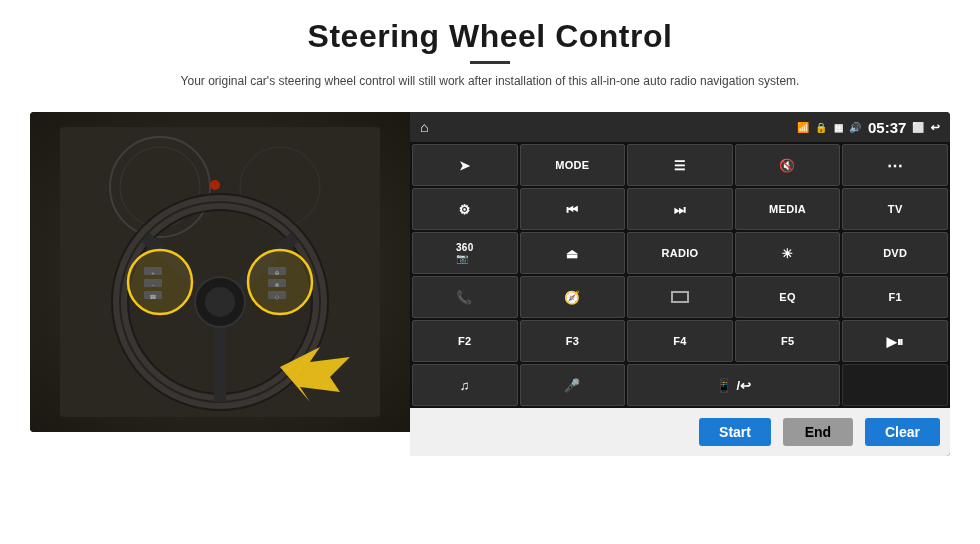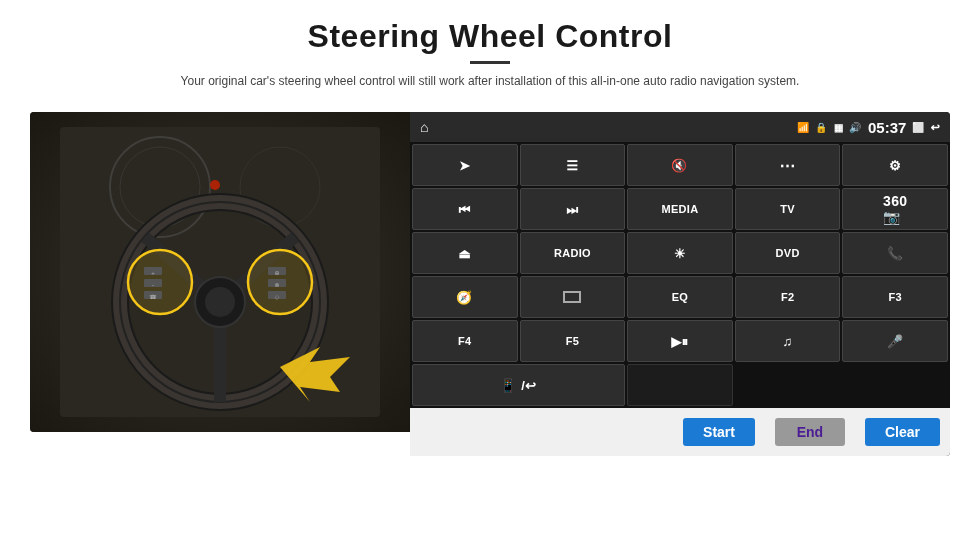--- a/index.html
+++ b/index.html
@@ -147,42 +147,42 @@
       letter-spacing: 0.3px;
     }
 
     
     .action-bar {
       display: flex;
       justify-content: flex-end;
       align-items: center;
       padding: 24px 10px;
       background: #f0f0f0;
-      gap: 20px;
+      gap: 12px;
       height: 46px;
     }
 
     .action-btn {
       padding: 6px 20px;
       border: none;
       border-radius: 3px;
       font-size: 14px;
       font-weight: bold;
       cursor: pointer;
       min-width: 70px;
     }
 
     .btn-start {
       background: #1a7ad4;
       color: white;
     }
 
     .btn-end {
       background: #999;
-      color: #4c1d95;
+      color: #000000;
     }
 
     .btn-clear {
       background: #1a7ad4;
       color: white;
     }
 
     
     .icon-symbol {
       font-size: 13px;
@@ -268,20 +268,21 @@
           <span style="font-size:10px;">⬜</span>
           <span style="font-size:11px;">↩</span>
         </div>
       </div>
 
       <div class="button-grid">
 
         <div class="grid-btn">
             <span class="icon-symbol">➤</span>
           </div>
+        <div class="grid-btn">MODE</div>
         <div class="grid-btn">
             <span class="icon-symbol">☰</span>
           </div>
         <div class="grid-btn">
             <span class="icon-symbol">🔇</span>
           </div>
         <div class="grid-btn">
             <span style="font-size:16px;">⋯</span>
           </div>
 
@@ -290,40 +291,41 @@
           </div>
         <div class="grid-btn">
             <span class="icon-symbol">⏮</span>
           </div>
         <div class="grid-btn">
             <span class="icon-symbol">⏭</span>
           </div>
         <div class="grid-btn">MEDIA</div>
         <div class="grid-btn">TV</div>
 
-        <div class="grid-btn" style="font-size:14px;">360<br>📷</div>
+        <div class="grid-btn" style="font-size:10px;">360<br>📷</div>
         <div class="grid-btn">
             <span class="icon-symbol">⏏</span>
           </div>
         <div class="grid-btn">RADIO</div>
         <div class="grid-btn">
             <span class="icon-symbol">☀</span>
           </div>
         <div class="grid-btn">DVD</div>
 
         <div class="grid-btn">
             <span class="icon-symbol">📞</span>
           </div>
         <div class="grid-btn">
             <span class="icon-symbol">🧭</span>
           </div>
         <div class="grid-btn">
             <span style="border: 2px solid #aaa; display:inline-block; width:18px; height:12px;"></span>
           </div>
         <div class="grid-btn">EQ</div>
+        <div class="grid-btn">F1</div>
 
         <div class="grid-btn">F2</div>
         <div class="grid-btn">F3</div>
         <div class="grid-btn">F4</div>
         <div class="grid-btn">F5</div>
         <div class="grid-btn">
             <span class="icon-symbol">▶⏸</span>
           </div>
 
         <div class="grid-btn">

